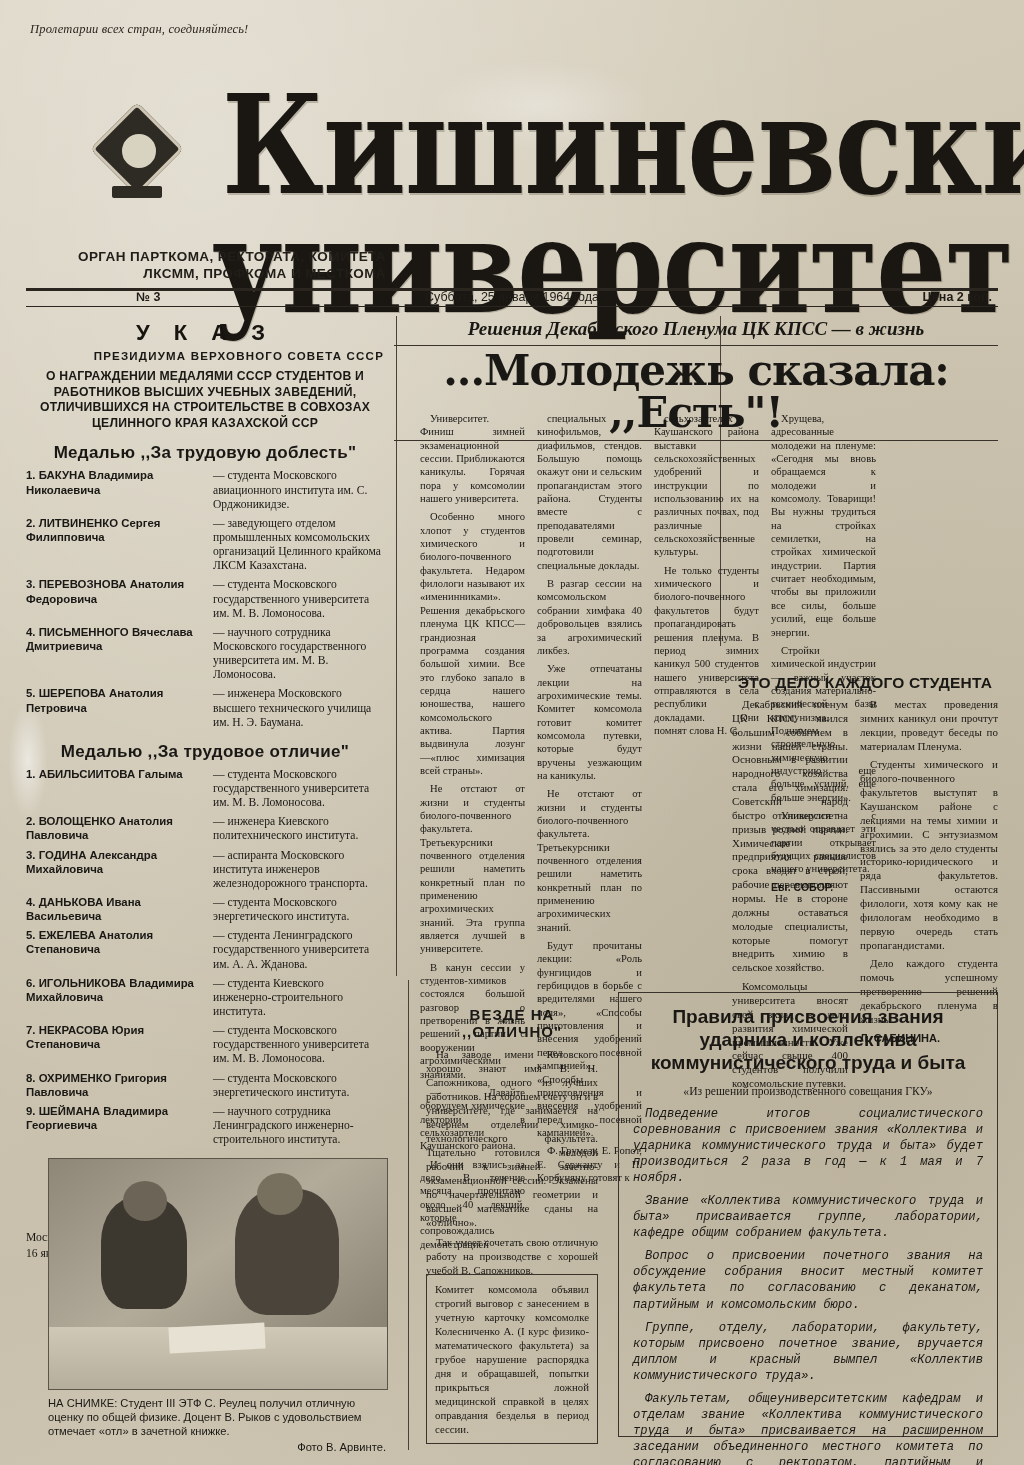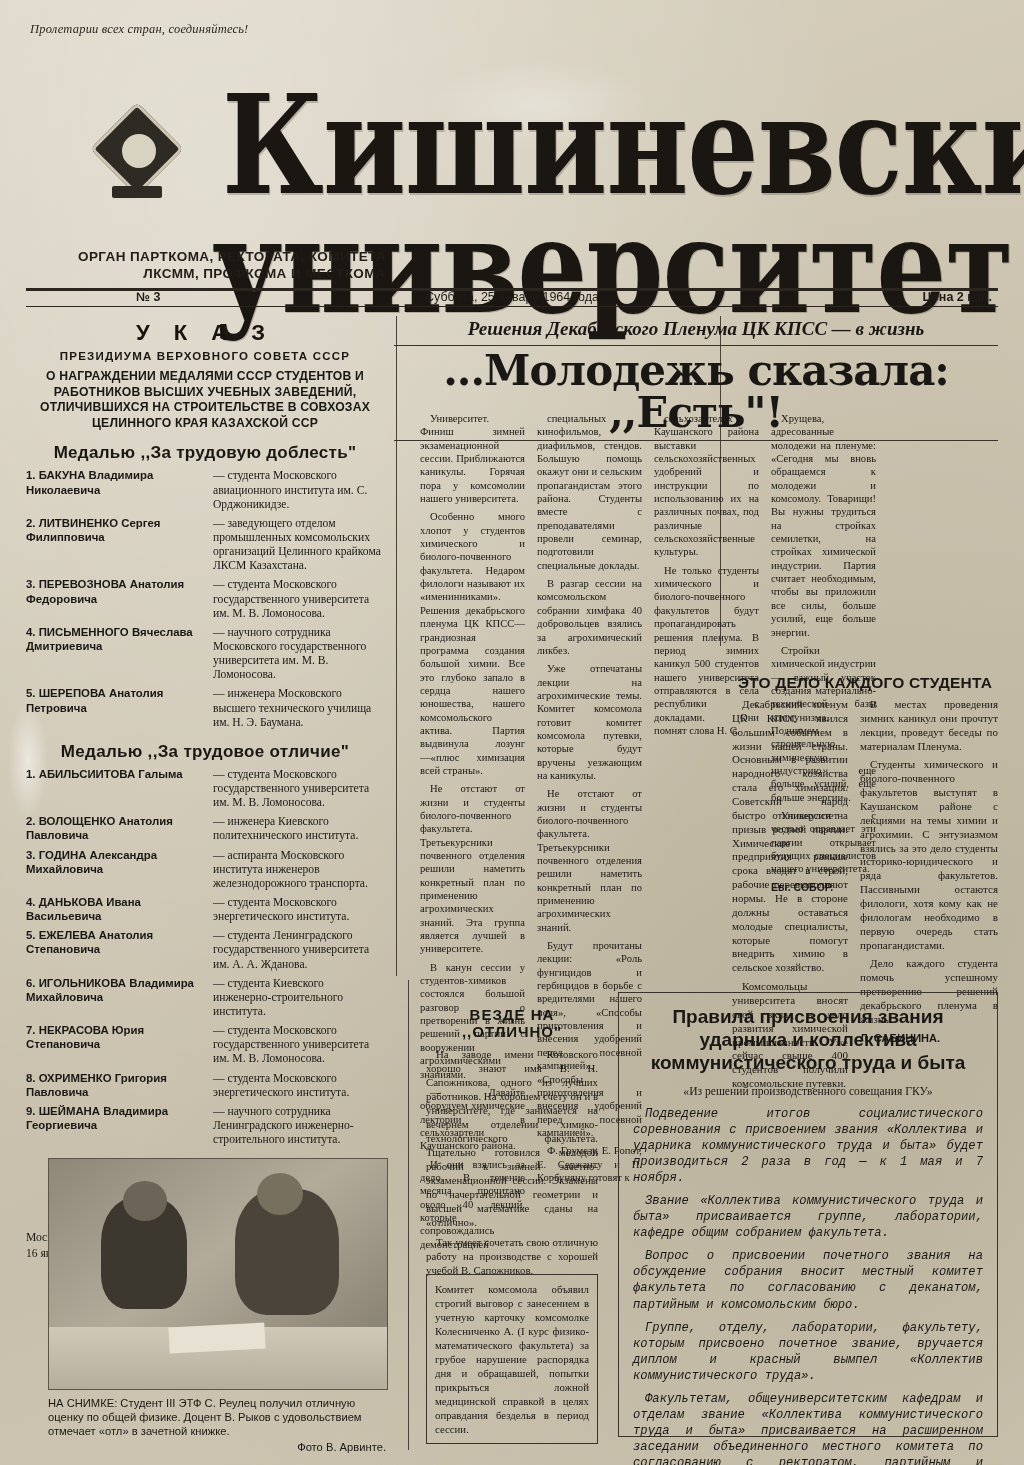--- a/index.html
+++ b/index.html
@@ -76,21 +76,21 @@
 
   .colrule{position:absolute;top:0;width:0;border-left:1px solid #4a4238;}
 
   
   .ukaz{position:absolute;left:0;top:4px;width:358px;}
   .ukaz h1{
     margin:0;text-align:center;font-family:"Liberation Sans", sans-serif;
     font-size:22px;letter-spacing:9px;font-weight:bold;color:#17130f;
   }
   .ukaz h2{
-    margin:4px 0 0;text-align:center;font-family:"Liberation Sans", sans-serif;
+    margin:4px 0 0;text-align:right;font-family:"Liberation Sans", sans-serif;
     font-size:11.5px;letter-spacing:1.2px;font-weight:bold;
   }
   .ukaz h3{
     margin:7px 0 0;text-align:center;font-family:"Liberation Sans", sans-serif;
     font-size:12.2px;line-height:1.28;font-weight:bold;letter-spacing:.2px;
   }
   .ukaz .lead{margin:9px 0 0;font-size:12.4px;line-height:1.3;text-align:justify;font-weight:bold;}
   .medal-head{
     text-align:center;font-family:"Liberation Sans", sans-serif;font-weight:bold;
     font-size:17px;margin:12px 0 6px;letter-spacing:.3px;

